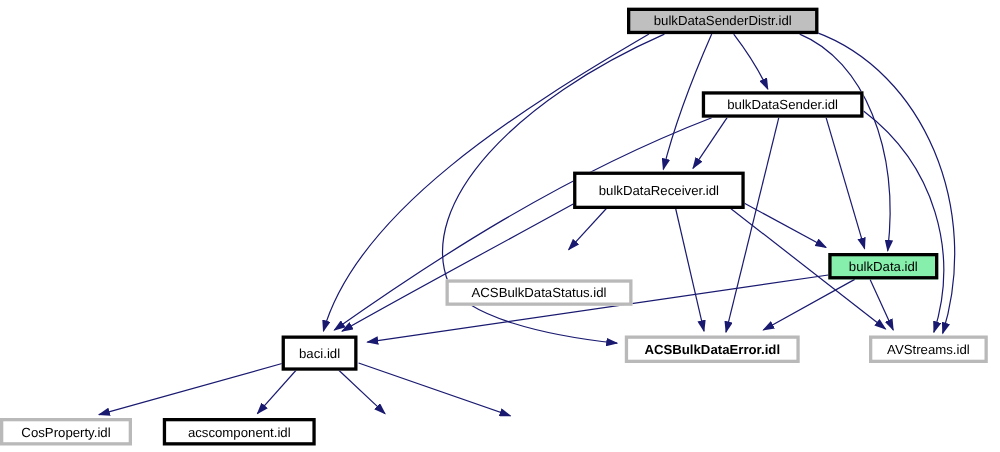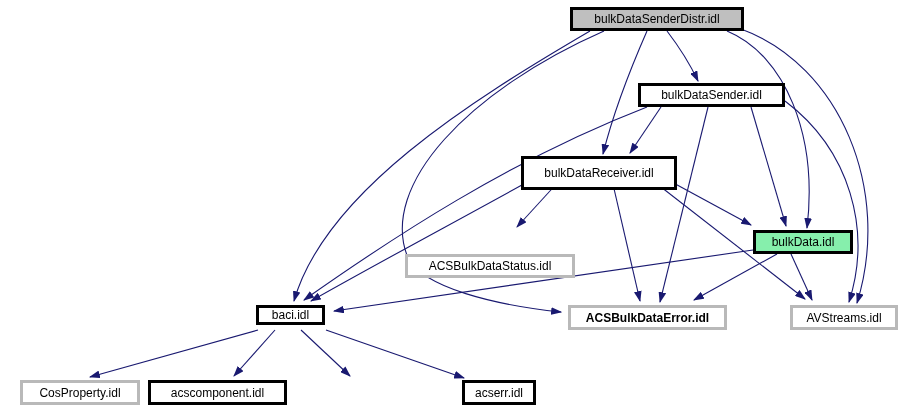--- a/index.html
+++ b/index.html
@@ -61,20 +61,19 @@
       <path d="M275,330 L234,376" class="edge" stroke="#191970" marker-end="url(#arrow)"></path>
       <path d="M301,330 L350,376" class="edge" stroke="#191970" marker-end="url(#arrow)"></path>
       <path d="M326,330 L464,378" class="edge" stroke="#191970" marker-end="url(#arrow)"></path>
     </svg>
 
   <div class="node" style="left: 570px; top: 7px; width: 174px; height: 24px; background: rgb(191, 191, 191); border-color: rgb(0, 0, 0);">bulkDataSenderDistr.idl</div>
   <div class="node" style="left: 638px; top: 83px; width: 147px; height: 24px; background: rgb(255, 255, 255); border-color: rgb(0, 0, 0);">bulkDataSender.idl</div>
   <div class="node" style="left: 521px; top: 156px; width: 156px; height: 34px; background: rgb(255, 255, 255); border-color: rgb(0, 0, 0);">bulkDataReceiver.idl</div>
   <div class="node" style="left: 405px; top: 230px; width: 170px; height: 24px; background: rgb(255, 255, 255); border-color: rgb(185, 185, 185); margin-top: 24px;">ACSBulkDataStatus.idl</div>
   <div class="node" style="left: 753px; top: 230px; width: 100px; height: 24px; background: #86efac; border-color: rgb(0, 0, 0);">bulkData.idl</div>
-  <div class="node" style="left: 256px; top: 305px; width: 69px; height: 20px; background: rgb(255, 255, 255); border-color: rgb(0, 0, 0); text-align: right;">baci.idl</div>
+  <div class="node" style="left: 256px; top: 305px; width: 69px; height: 32px; background: rgb(255, 255, 255); border-color: rgb(0, 0, 0); text-align: right;">baci.idl</div>
   <div class="node" style="left: 568px; top: 305px; width: 159px; height: 25px; background: rgb(255, 255, 255); border-color: rgb(185, 185, 185); font-weight: bold;">ACSBulkDataError.idl</div>
   <div class="node" style="left: 790px; top: 305px; width: 108px; height: 25px; background: rgb(255, 255, 255); border-color: rgb(185, 185, 185);">AVStreams.idl</div>
-  <div class="node" style="left: 20px; top: 380px; width: 120px; height: 25px; background: rgb(255, 255, 255); border-color: rgb(185, 185, 185);">CosProperty.idl</div>
+  <div class="node" style="left: 0; top: 380px; width: 120px; height: 25px; background: rgb(255, 255, 255); border-color: rgb(185, 185, 185);">CosProperty.idl</div>
   <div class="node" style="left: 148px; top: 380px; width: 139px; height: 25px; background: rgb(255, 255, 255); border-color: rgb(0, 0, 0);">acscomponent.idl</div>
-  <div class="node" style="left: 462px; top: 380px; width: 74px; height: 25px; background: rgb(255, 255, 255); border-color: rgb(0, 0, 0);">acserr.idl</div>
 
 </div>
 
 </body></html>

